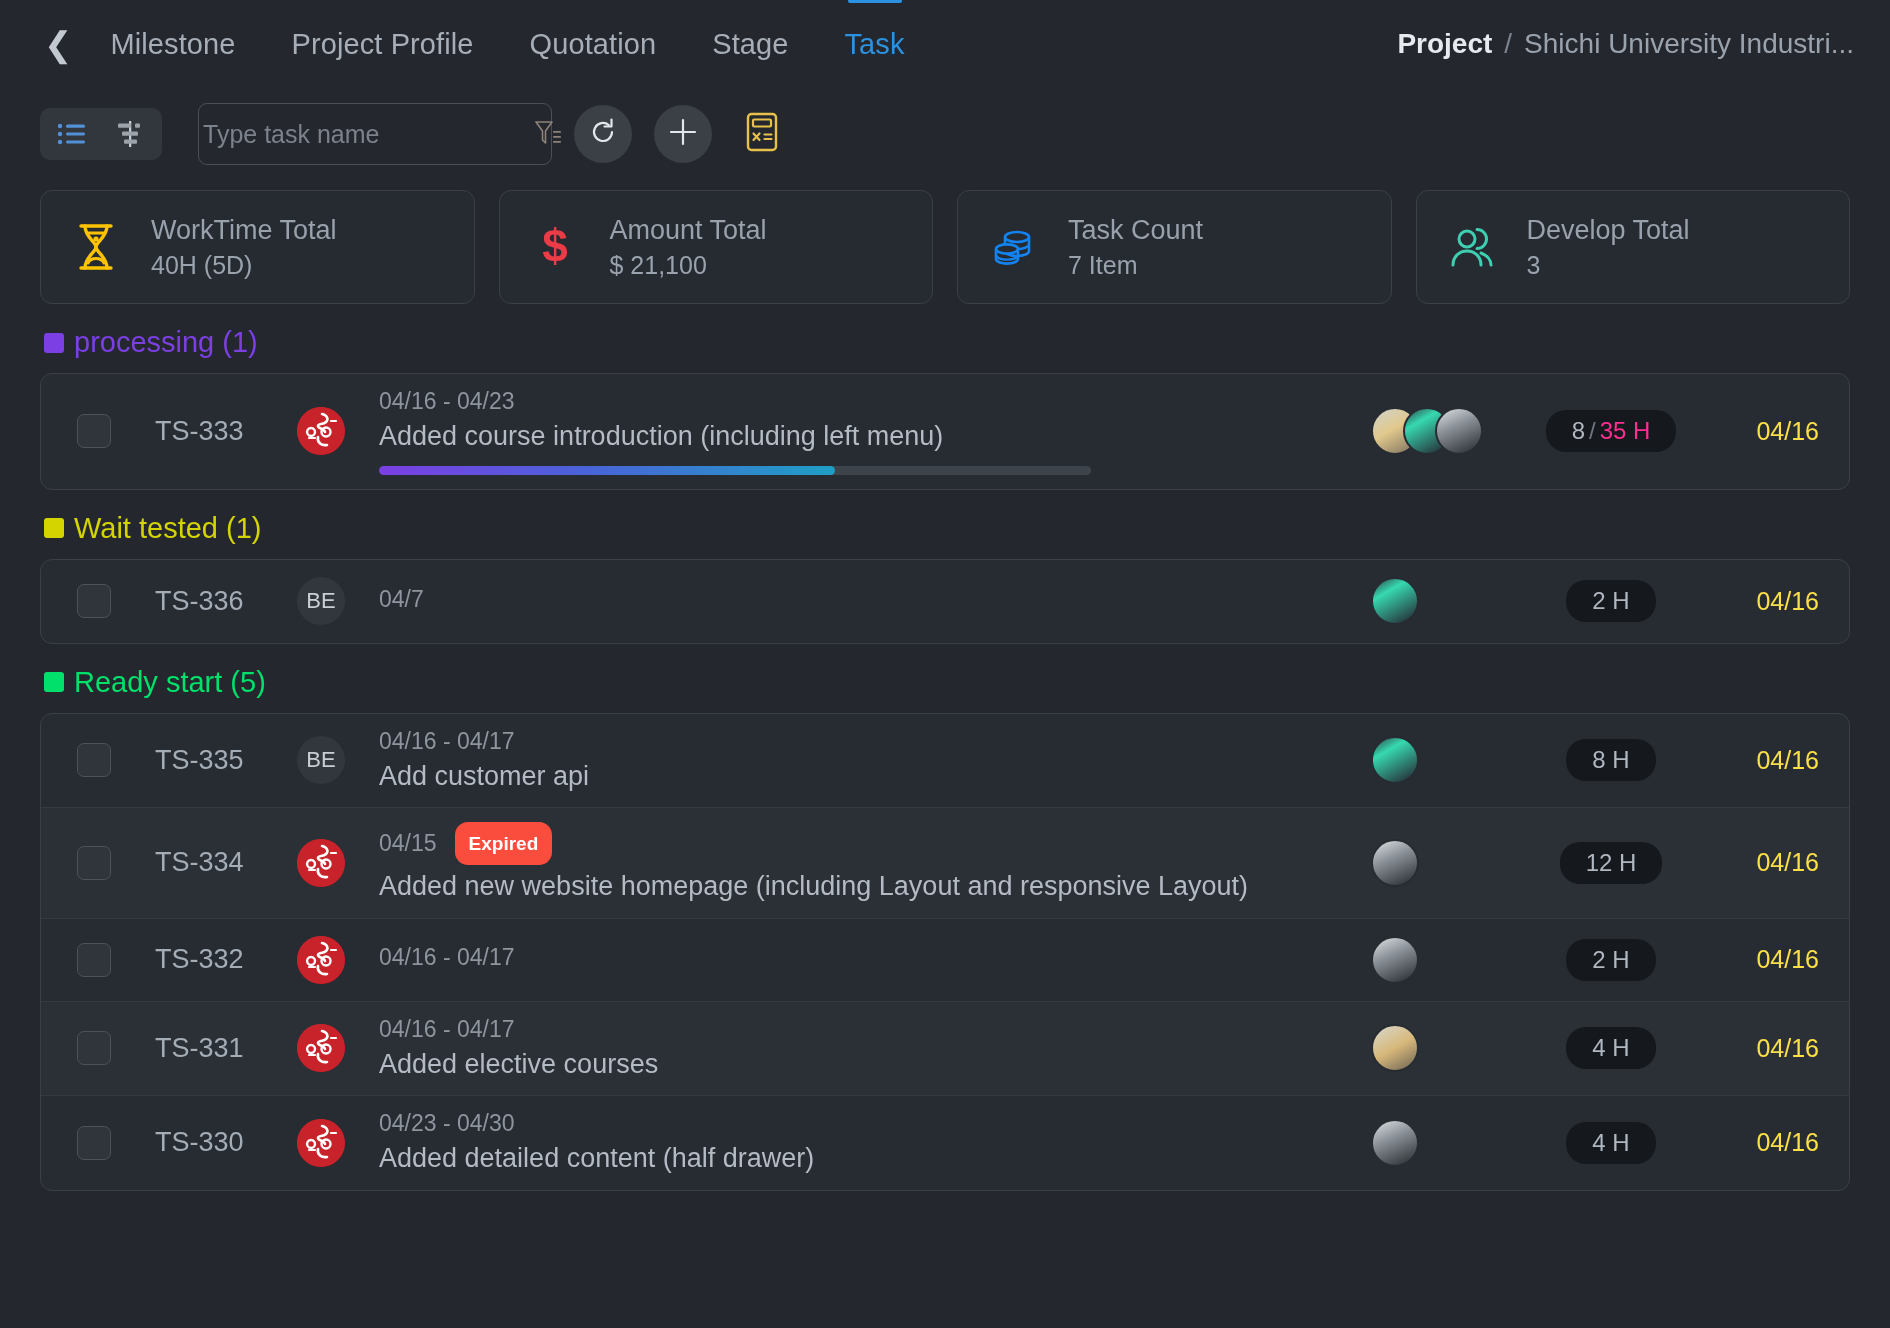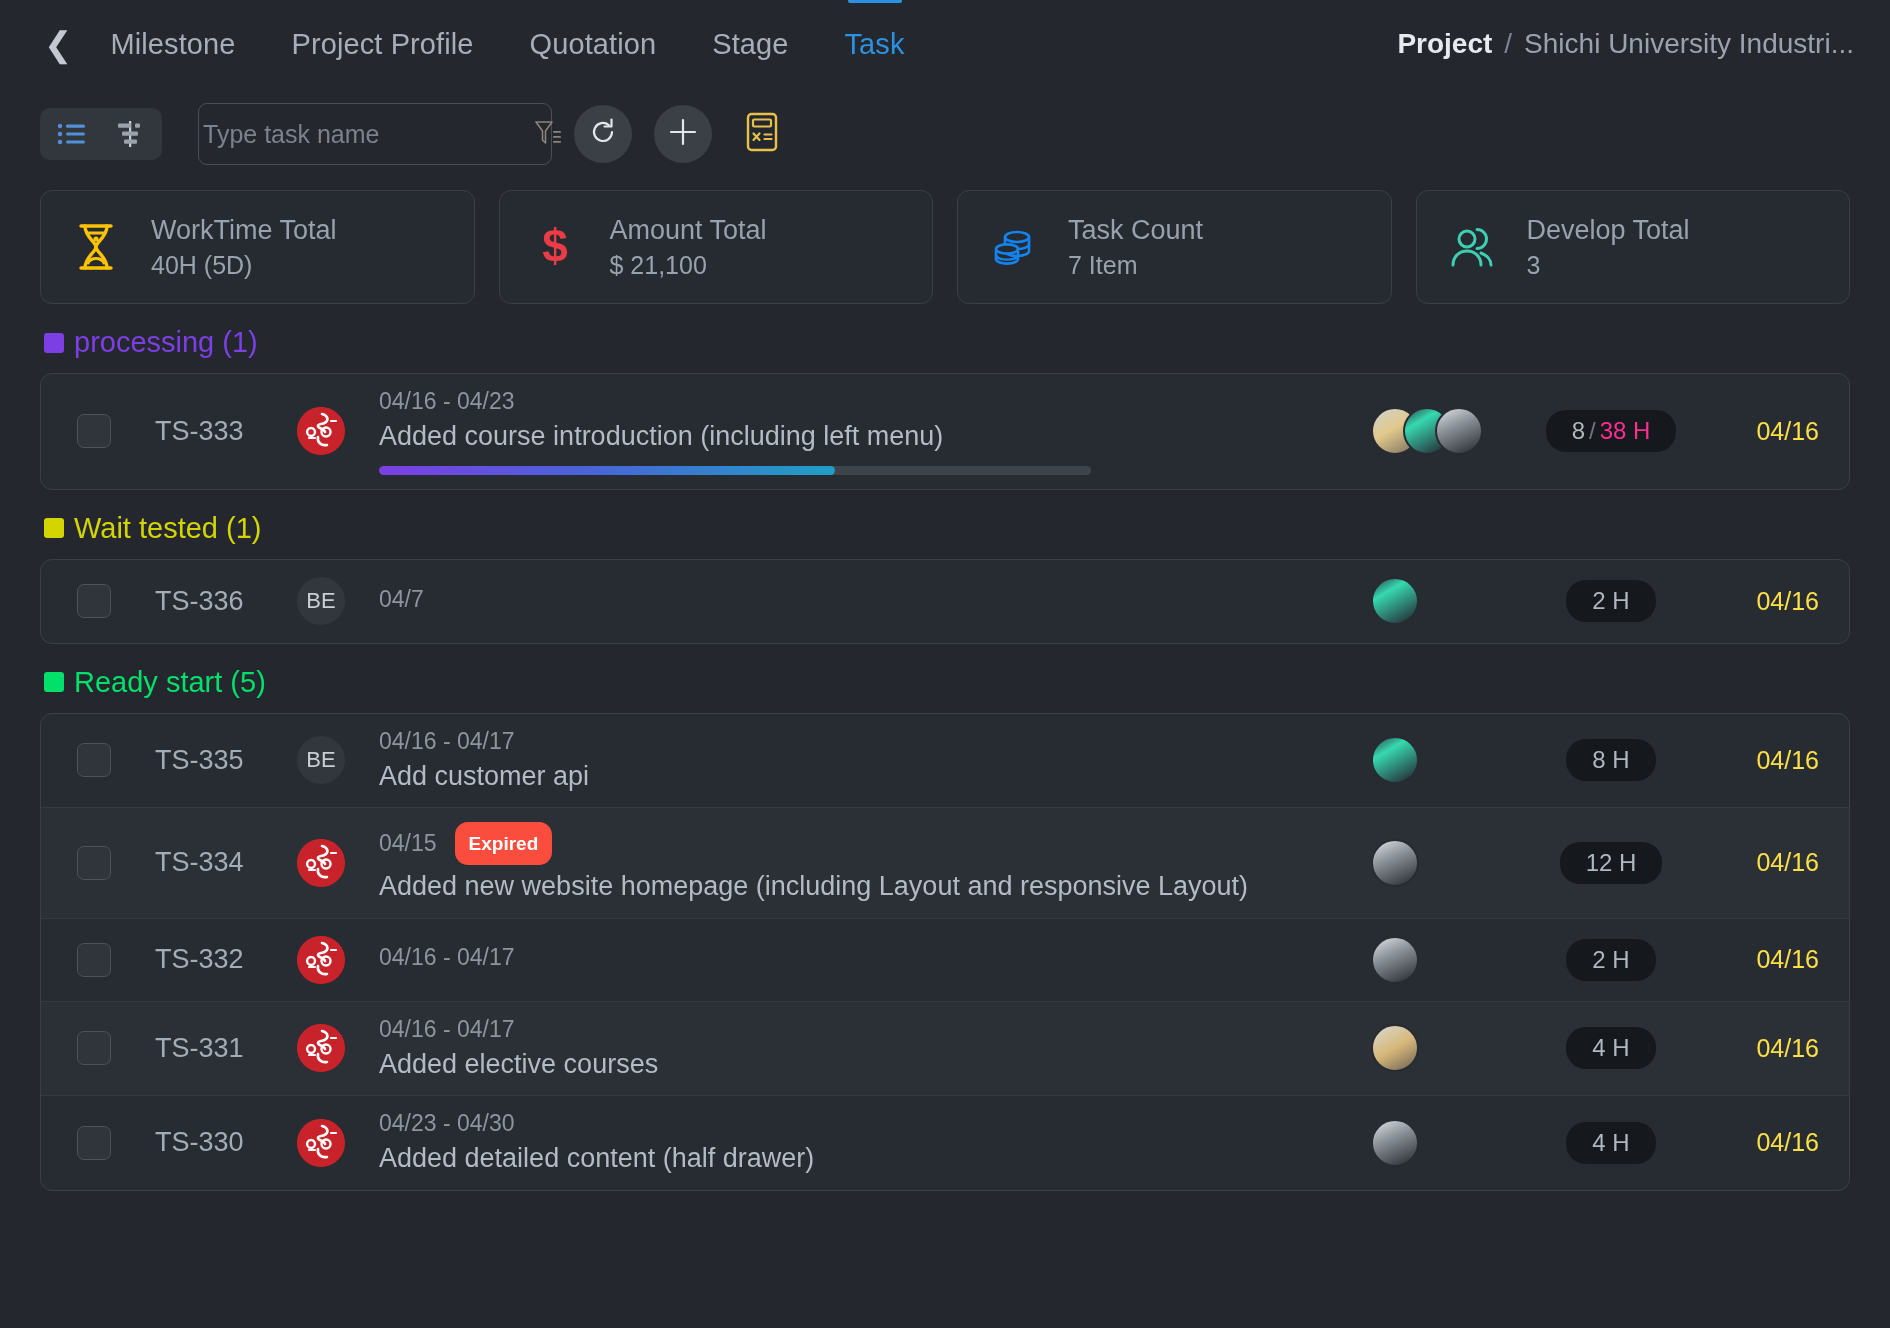--- a/index.html
+++ b/index.html
@@ -435,21 +435,21 @@
           <div class="progress-track">
             <div class="progress-fill" style="width:64%"></div>
           </div>
         </div>
         <div class="avatar-stack">
           <div class="avatar ph1"></div>
           <div class="avatar ph2"></div>
           <div class="avatar ph3"></div>
         </div>
         <div class="hours-cell">
-          <span class="hours-pill"><span>8</span><span class="sep">/</span><span class="over">38 H</span></span>
+          <span class="hours-pill"><span>8</span><span class="sep">/</span><span class="over">35 H</span></span>
         </div>
         <div class="date-cell">04/16</div>
       </div>
     </div>
     <div class="group-head">
       <span class="group-chip" style="background:#d4d400"></span>
       <span style="color:#d4d400">Wait tested (1)</span>
     </div>
     <div class="task-list">
       <div class="task-row">

